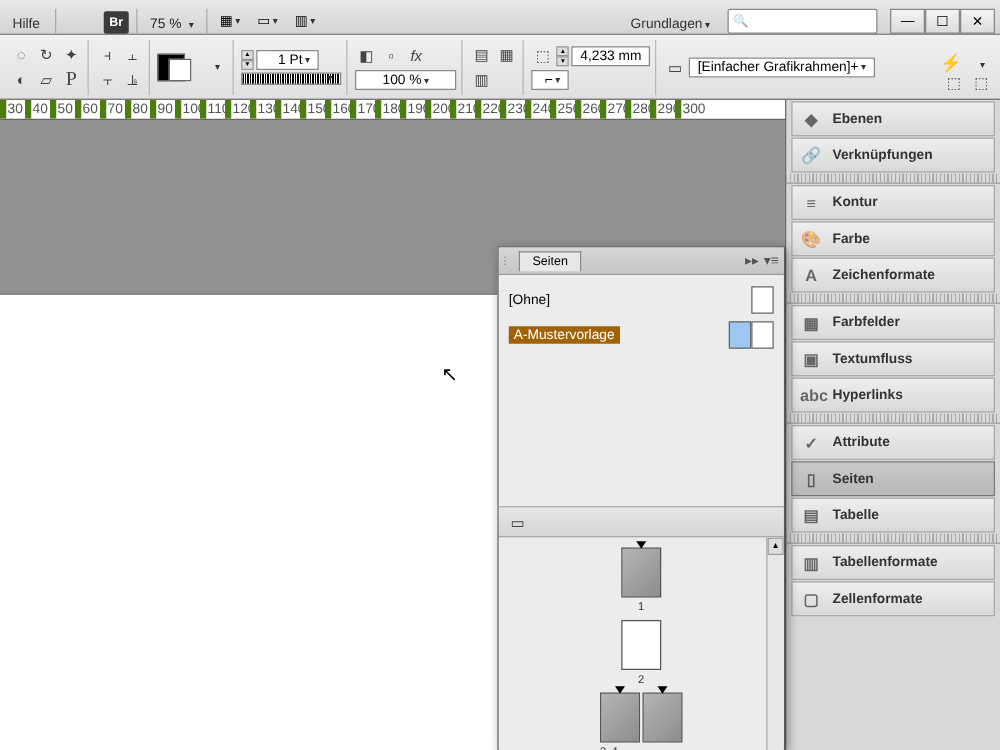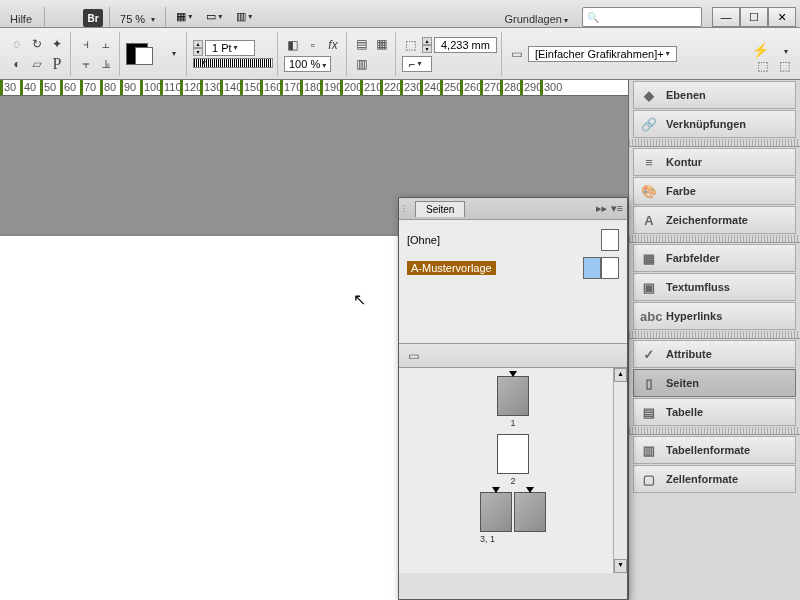--- a/index.html
+++ b/index.html
@@ -16,42 +16,42 @@
 .search { width: 120px; height: 20px; background: #fff; border: 1px solid #888; border-radius: 2px; display: flex; align-items: center; padding: 0 4px; }
 .search::before { content: "🔍"; font-size: 10px; opacity: .5; }
 .winbtns { display: flex; gap: 0; margin-left: 4px; }
 .winbtn { width: 28px; height: 20px; background: linear-gradient(#f4f4f4,#dcdcdc); border: 1px solid #888; display: flex; align-items: center; justify-content: center; font-family: Arial; }
 .ctrlbar { height: 52px; background: linear-gradient(#f0f0f0,#e0e0e0); border-bottom: 1px solid #7a7a7a; display: flex; align-items: center; padding: 0 4px; gap: 2px; position: relative; }
 .toolgrp { display: flex; flex-direction: column; gap: 2px; padding: 0 4px; border-right: 1px solid #b8b8b8; height: 44px; justify-content: center; }
 .toolrow { display: flex; gap: 2px; align-items: center; }
 .mini-ico { width: 18px; height: 18px; display: flex; align-items: center; justify-content: center; color: #444; font-size: 12px; }
 .swatch { width: 22px; height: 22px; background: #000; border: 1px solid #666; position: relative; }
 .swatch::after { content: ""; position: absolute; right: -6px; top: 3px; width: 16px; height: 16px; border: 1px solid #666; background: #fff; }
-.numfield { background: #fff; border: 1px solid #888; padding: 1px 6px; min-width: 50px; display: inline-flex; align-items: center; }
+.numfield { background: #fff; border: 1px solid #888; padding: 1px 6px; min-width: 50px; display: inline-flex; align-items: center; justify-content: flex-end; }
 .spinner { width: 10px; display: flex; flex-direction: column; }
 .spinner span { height: 8px; background: #ddd; border: 1px solid #999; font-size: 6px; text-align: center; line-height: 6px; }
-.pct-field { background: #fff; border: 1px solid #888; padding: 1px 4px; text-align: center; }
+.pct-field { background: #fff; border: 1px solid #888; padding: 1px 21px; text-align: center; }
 .ruler-area { position: absolute; top: 80px; left: 0; width: 628px; height: 520px; background: #929292; }
 .ruler-h { height: 16px; background: #fff; display: flex; overflow: hidden; font-size: 8px; color: #555; border-bottom: 1px solid #666; position: relative; }
-.tick { flex: 0 0 20px; border-left: 3px solid #4d7c0f; position: relative; }
+.tick { flex: 0 0 20px; border-left: 5px solid #4d7c0f; position: relative; }
 .tick span { position: absolute; top: 1px; left: 1px; }
 .canvas { position: absolute; top: 16px; left: 0; right: 0; bottom: 0; background: #929292; }
 .page { position: absolute; top: 140px; left: -10px; width: 410px; height: 380px; background: #fff; box-shadow: 2px 2px 6px rgba(0,0,0,.4); }
 .cursor { position: absolute; top: 290px; left: 353px; font-size: 16px; color: #000; pointer-events: none; z-index: 50; }
 .right-dock { position: absolute; top: 80px; right: 0; width: 172px; bottom: 0; background: #d8d8d8; border-left: 1px solid #6a6a6a; }
 .dock-handle { height: 8px; background: repeating-linear-gradient(90deg,#aaa,#aaa 1px,#d8d8d8 1px,#d8d8d8 3px); border-bottom: 1px solid #999; }
 .panel-btn { height: 28px; background: linear-gradient(#eeeeee,#d9d9d9); border: 1px solid #aaa; margin: 1px 4px; display: flex; align-items: center; gap: 8px; padding: 0 6px; font-weight: bold; color: #333; }
 .panel-btn.active { background: linear-gradient(#c8c8c8,#b8b8b8); border-color: #777; }
 .panel-btn .pi { width: 18px; text-align: center; font-size: 13px; opacity: .7; }
 .floating-panel { position: absolute; top: 197px; left: 398px; width: 230px; height: 403px; background: #dedede; border: 1px solid #5a5a5a; box-shadow: 2px 2px 8px rgba(0,0,0,.4); z-index: 40; }
 .fp-tabbar { height: 22px; background: linear-gradient(#d6d6d6,#c6c6c6); display: flex; align-items: center; border-bottom: 1px solid #999; }
 .fp-tab { background: #e8e8e8; border: 1px solid #888; border-bottom: none; padding: 2px 10px; margin-left: 6px; font-size: 10px; }
 .fp-tabbar .grip { width: 10px; font-size: 8px; color: #777; text-align: center; }
 .fp-menu { margin-left: auto; display: flex; gap: 4px; padding-right: 4px; font-size: 9px; color: #555; }
-.master-area { background: #ececec; padding: 6px; height: 124px; border-bottom: 1px solid #999; }
+.master-area { background: #ececec; padding: 6px; height: 186px; border-bottom: 1px solid #999; }
 .master-row { display: flex; align-items: center; justify-content: space-between; padding: 3px 2px; font-size: 10px; }
 .master-row.sel .lab { background: #a16207; color: #fff; padding: 1px 4px; }
 .master-thumbs { display: flex; gap: 0; }
 .master-thumb { width: 18px; height: 22px; background: #fff; border: 1px solid #666; }
 .master-thumb.sel { background: #9cc7f0; }
 .spread-bar { height: 24px; background: linear-gradient(#e6e6e6,#d6d6d6); border-bottom: 1px solid #999; display: flex; align-items: center; padding: 0 6px; gap: 6px; }
 .spread-bar .dd { background: #fff; border: 1px solid #888; padding: 1px 6px; font-size: 10px; flex: 1; }
 .pages-area { background: #ececec; height: 205px; overflow: auto; padding: 8px; display: flex; flex-direction: column; align-items: center; gap: 6px; position: relative; }
 .pg-thumb { width: 32px; height: 40px; background: #fff; border: 1px solid #555; position: relative; }
 .pg-thumb.img { background: linear-gradient(135deg,#b5b5b5,#8d8d8d); }

